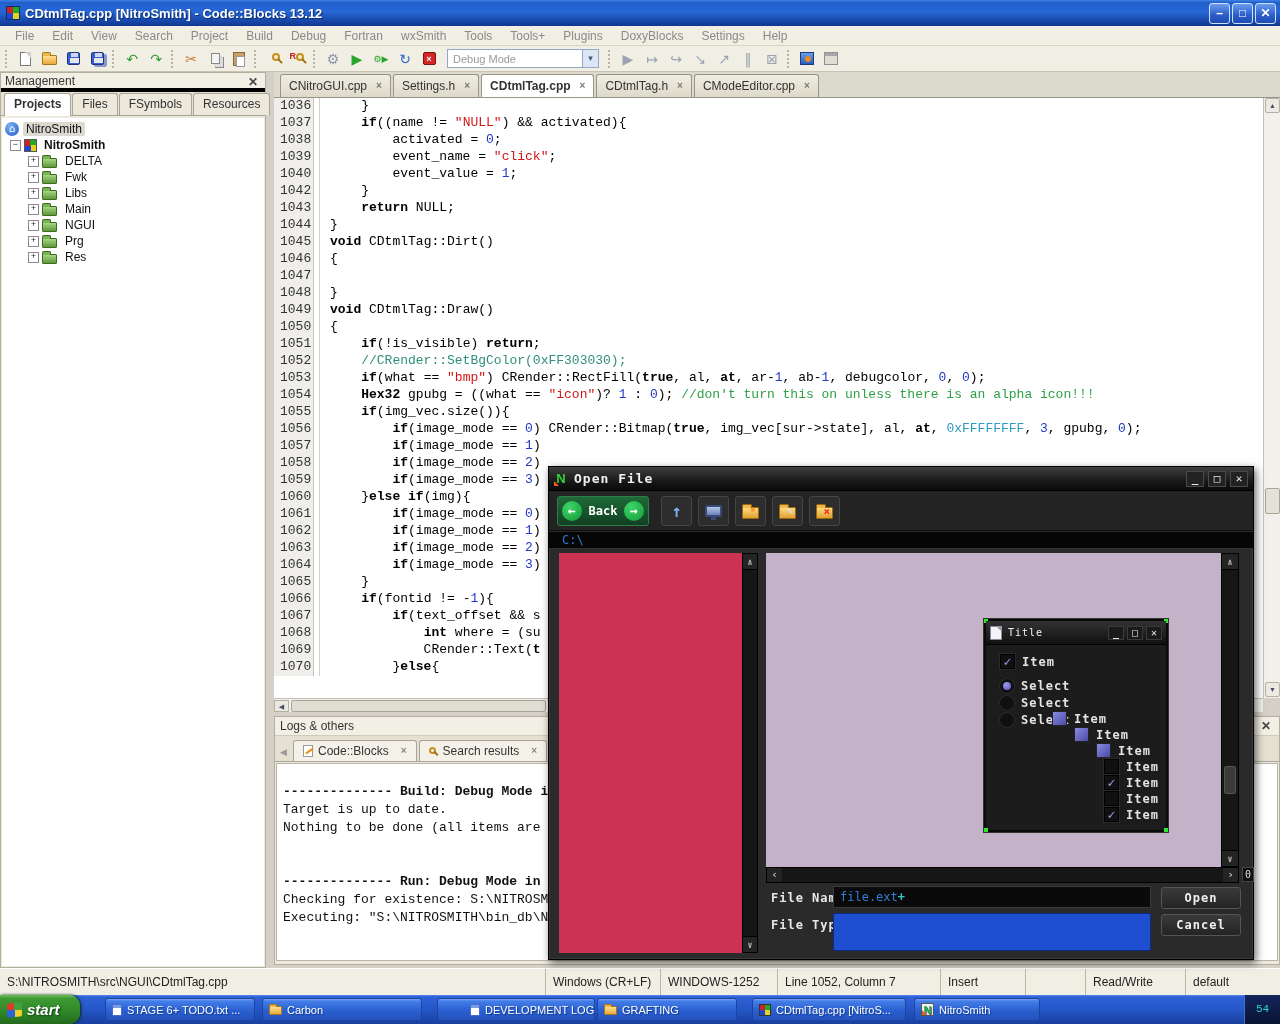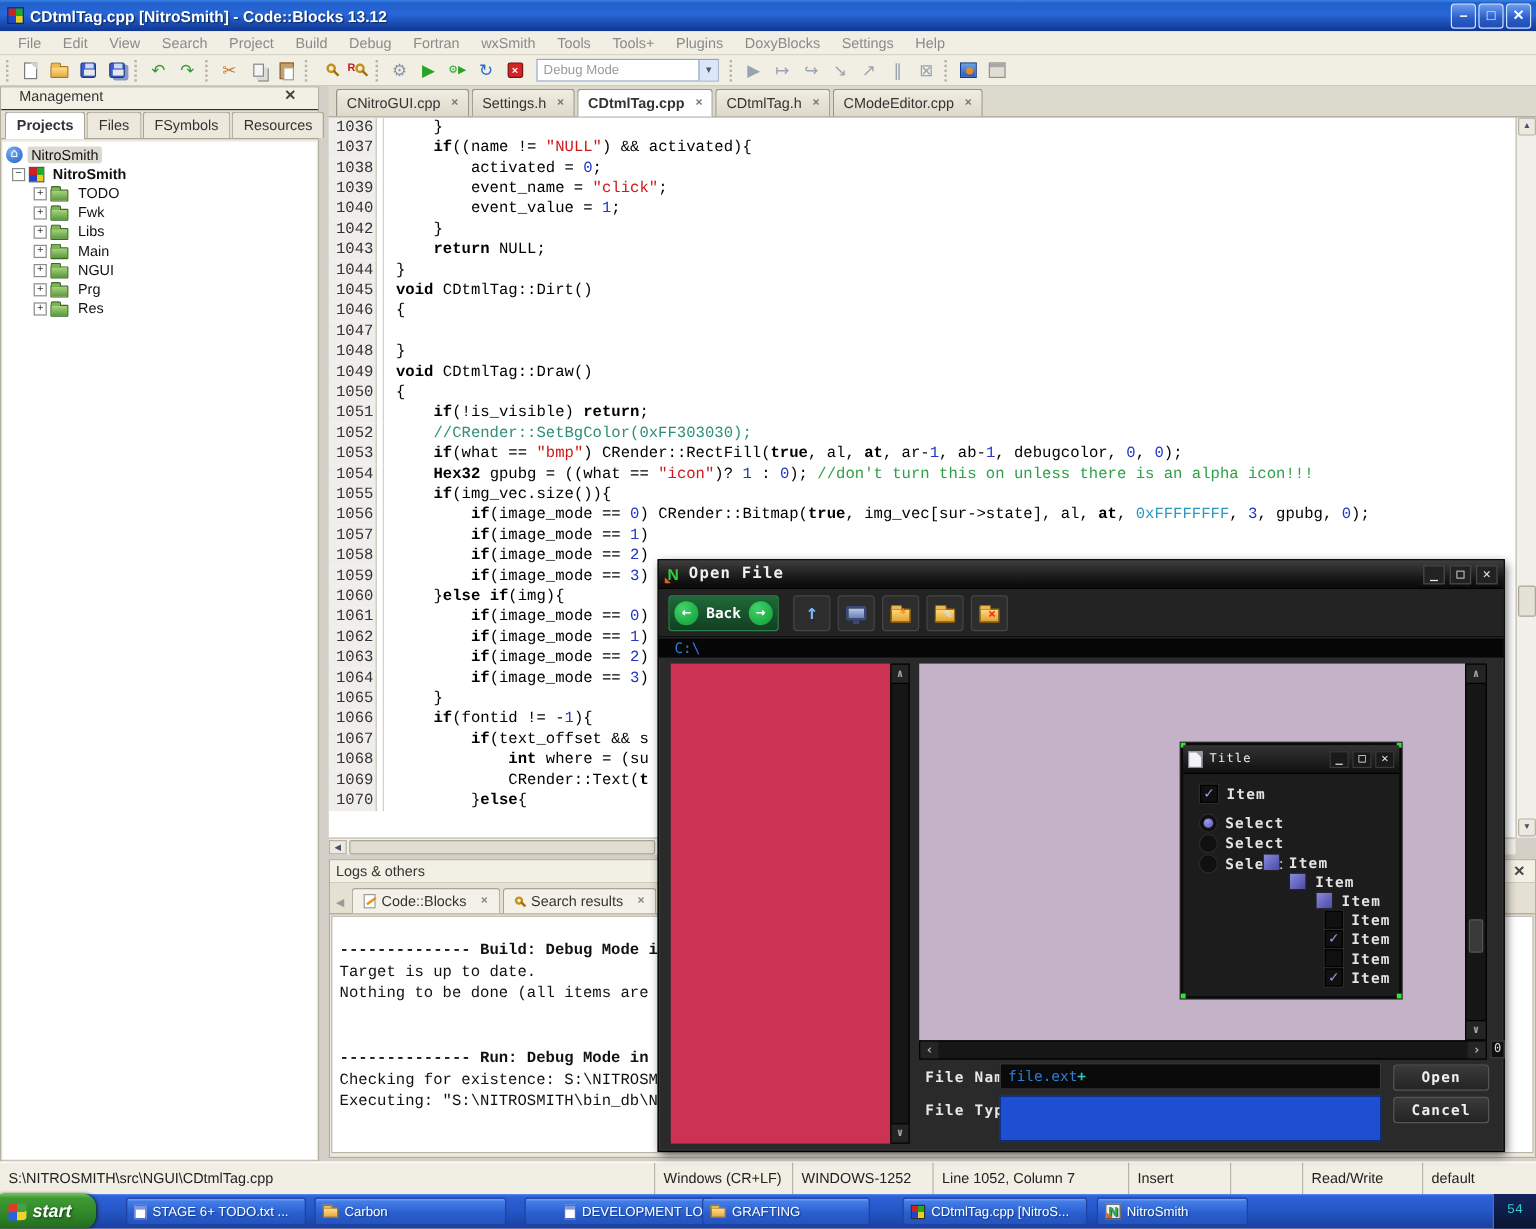--- a/index.html
+++ b/index.html
@@ -42,21 +42,21 @@
   .ic-replace::before{content:"R";position:absolute;left:-8px;top:-4px;color:#c02020;font:bold 9px "Liberation Sans",sans-serif}
   .ic-abort{width:13px;height:13px;background:#d42424;border:1px solid #7a1010;border-radius:2px;color:#fff;font:bold 9px/12px "Liberation Sans",sans-serif;text-align:center}
   .ic-abort::before{content:"\00D7"}
   .ic-dbgwin{width:14px;height:13px;background:linear-gradient(#6aa0e8,#2a5cc0);border:1px solid #1a3a80;position:relative}
   .ic-dbgwin::after{content:"";position:absolute;left:4px;top:3px;width:6px;height:6px;background:#e88a20;border-radius:50%}
   .ic-infowin{width:14px;height:13px;background:#e0ded4;border:1px solid #909090;position:relative}
   .ic-infowin::before{content:"";position:absolute;left:0;top:0;right:0;height:3px;background:#a8a8a8}
 
   
   .mgmt{left:0;top:72px;width:266px;height:896px;background:#ece9dd;border:1px solid #b4b0a0}
-  .mgmt-cap{height:19px;display:flex;align-items:flex-start;background:#f2f0e4;border-bottom:1px solid #000000;padding:0 15px}
+  .mgmt-cap{height:19px;display:flex;align-items:flex-end;background:#f2f0e4;border-bottom:4px solid #000000;padding:0 4px}
   .mgmt-cap span.t{flex:1;font-size:12px;color:#333}
   .capx{font:bold 12px/12px "Liberation Sans",sans-serif;color:#444;padding:0 3px}
   .mtabs{display:flex;align-items:flex-end;height:24px;padding:2px 2px 0 3px;border-bottom:1px solid #a8a49a;background:#e4e1d3}
   .mtab{font-size:12px;color:#333;background:#ece8dc;border:1px solid #a8a49a;border-bottom:none;border-radius:3px 3px 0 0;padding:3px 9px 4px;margin-right:1px;white-space:nowrap}
   .mtab.active{background:#fff;font-weight:bold;position:relative;top:1px;padding-bottom:5px}
   .mtree{position:absolute;left:1px;right:1px;top:45px;bottom:1px;background:#fff;padding:3px 0 0 3px;overflow:hidden}
   .trow{height:16px;display:flex;align-items:center;font-size:12px;color:#111;white-space:nowrap}
   .trow .lbl{padding:0 3px}
   .trow .lbl.sel{background:#dcd9d0;border-radius:2px}
   .trow .lbl.b{font-weight:bold}
@@ -304,21 +304,21 @@
         <span class="lbl sel">NitroSmith</span>
       </div>
       <div class="trow" style="padding-left: 2px;">
         <span class="exp">−</span>
         <span class="ic-proj"></span>
         <span class="lbl b">NitroSmith</span>
       </div>
       <div class="trow" style="padding-left: 20px;">
         <span class="exp">+</span>
         <span class="ic-gfolder"></span>
-        <span class="lbl">TODO</span>
+        <span class="lbl">DELTA</span>
       </div>
       <div class="trow" style="padding-left: 20px;">
         <span class="exp">+</span>
         <span class="ic-gfolder"></span>
         <span class="lbl">Fwk</span>
       </div>
       <div class="trow" style="padding-left: 20px;">
         <span class="exp">+</span>
         <span class="ic-gfolder"></span>
         <span class="lbl">Libs</span>
@@ -469,21 +469,21 @@
       <span>STAGE 6+ TODO.txt ...</span>
     </div>
     <div class="task" style="left: 262px; width: 160px;">
       <span class="ticn tk-folderi"></span>
       <span>Carbon</span>
     </div>
     <div class="task" style="left: 437px; width: 158px; padding-left: 32px;">
       <span class="ticn tk-notepad"></span>
       <span>DEVELOPMENT LOG.t...</span>
     </div>
-    <div class="task" style="left: 585px; width: 140px;">
+    <div class="task" style="left: 597px; width: 140px;">
       <span class="ticn tk-folderi"></span>
       <span>GRAFTING</span>
     </div>
     <div class="task" style="left: 752px; width: 154px;">
       <span class="ticn tk-cb"></span>
       <span>CDtmlTag.cpp [NitroS...</span>
     </div>
     <div class="task" style="left: 914px; width: 126px;">
       <span class="ticn tk-ns">N</span>
       <span>NitroSmith</span>

